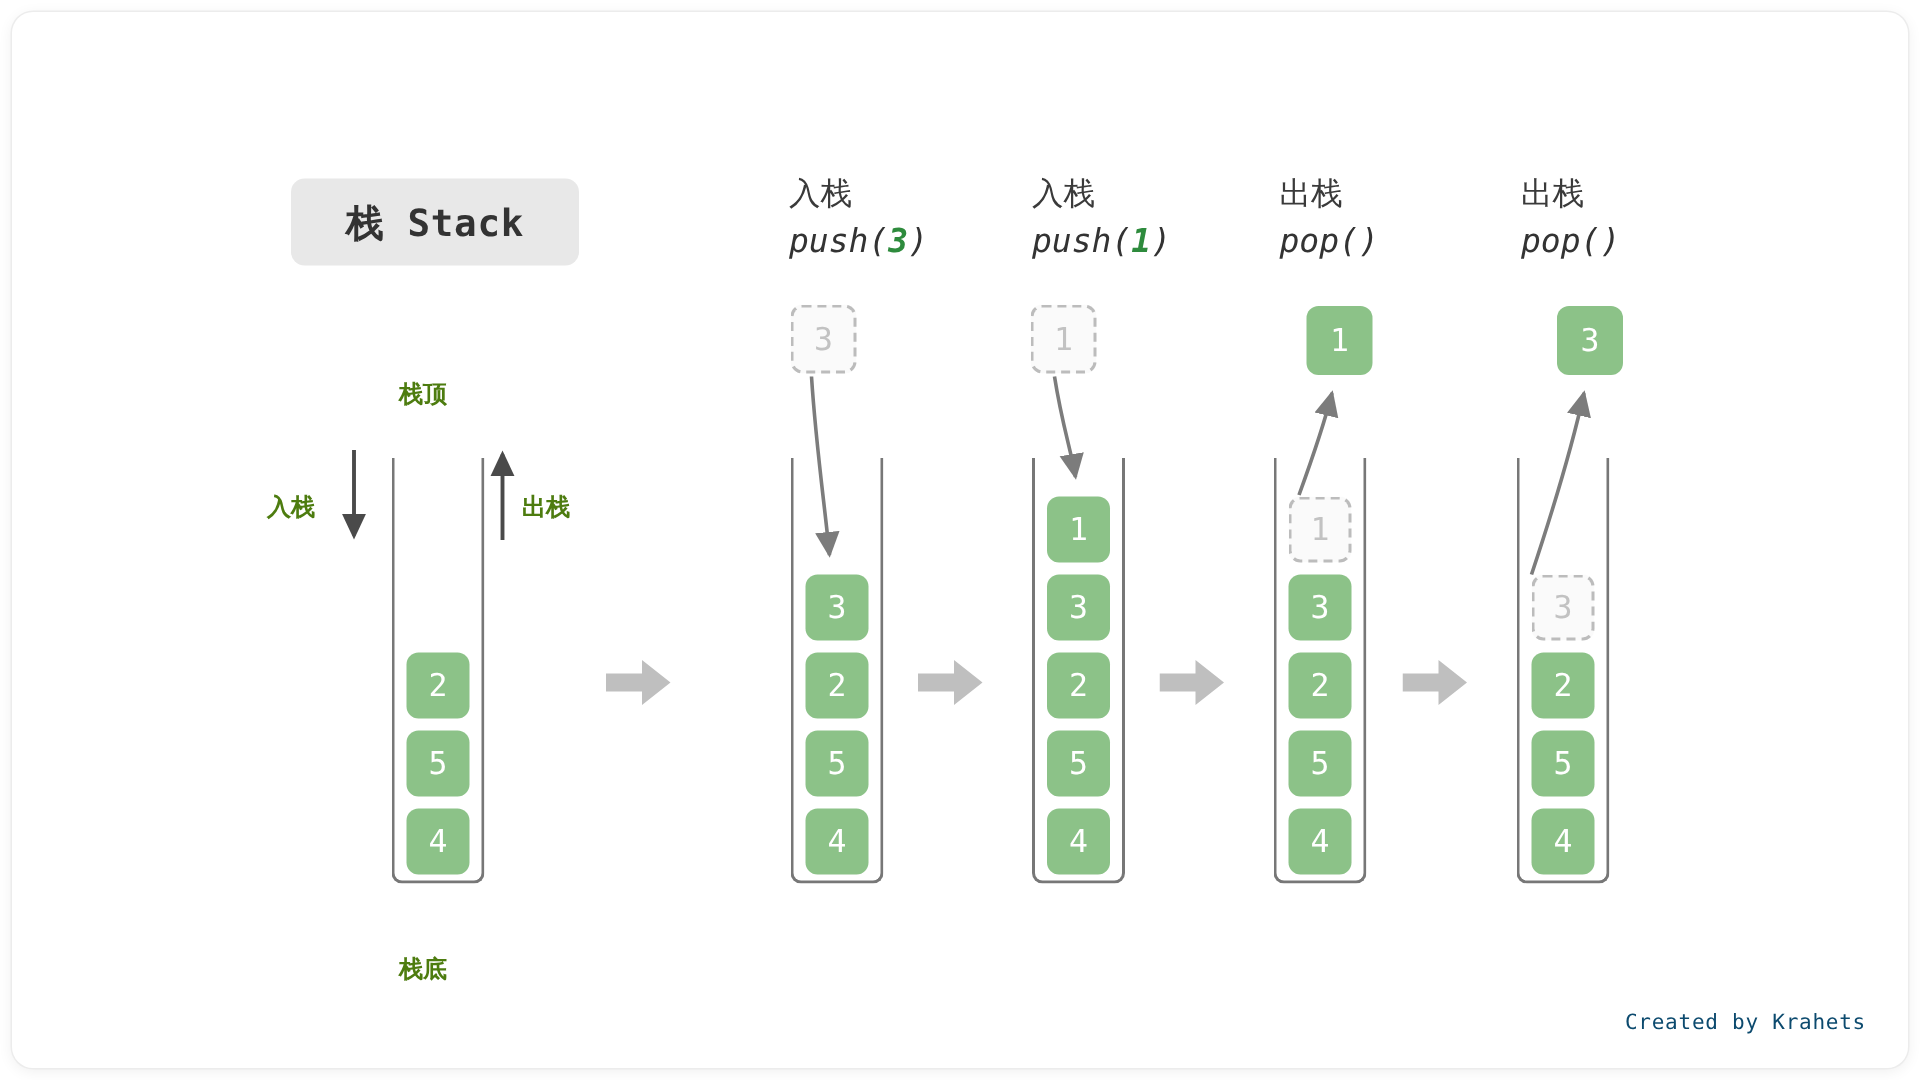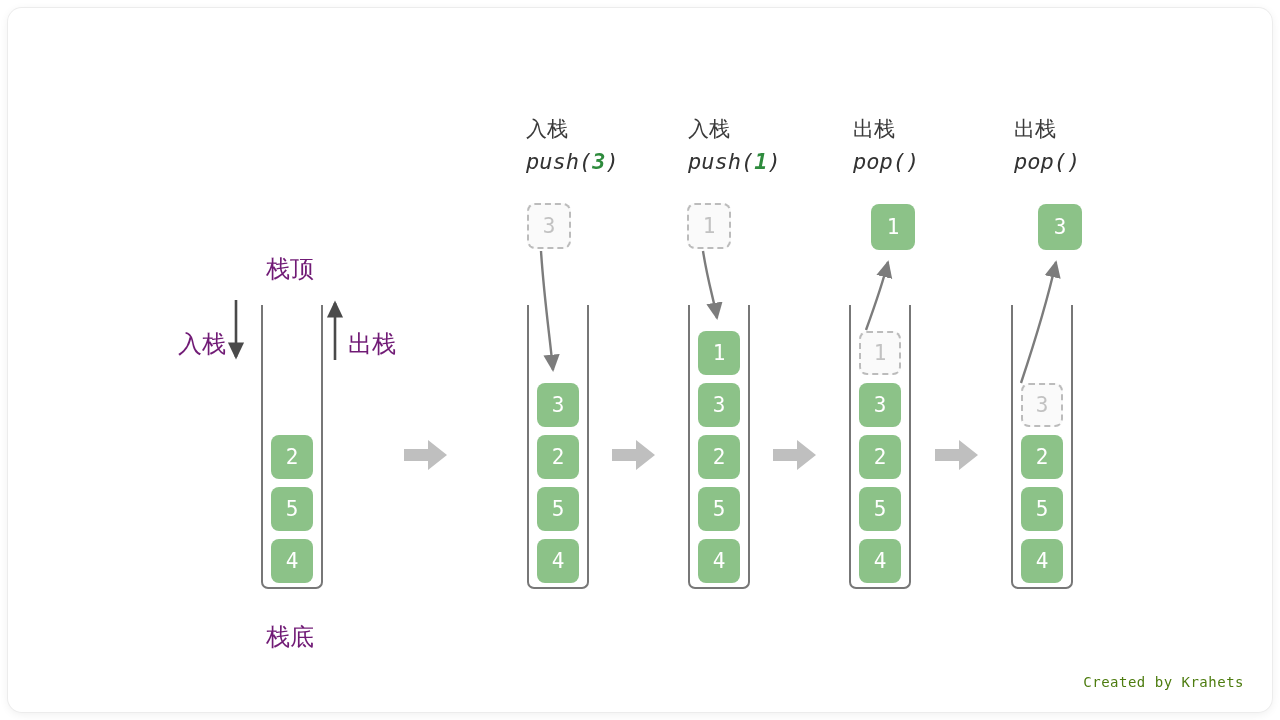--- a/index.html
+++ b/index.html
@@ -42,23 +42,23 @@
     font-size: 25px;
     font-weight: bold;
     color: #333333;
     letter-spacing: 0.5px;
   }
 
   
   .cn-label {
     position: absolute;
     font-family: "Liberation Sans", sans-serif;
-    font-size: 24px;
-    font-weight: normal;
-    color: #701a75;
+    font-size: 16px;
+    font-weight: bold;
+    color: #4d7c0f;
     white-space: nowrap;
   }
 
   
   .stack {
     position: absolute;
     box-sizing: border-box;
     border-left: 2px solid #777777;
     border-right: 2px solid #777777;
     border-bottom: 2px solid #777777;
@@ -158,32 +158,33 @@
     pointer-events: none;
   }
 
   
   .footer-credit {
     position: absolute;
     right: 28px;
     bottom: 22px;
     font-family: "DejaVu Sans Mono", "Liberation Mono", monospace;
     font-size: 14px;
-    color: #4d7c0f;
+    color: #0c4a6e;
     letter-spacing: 0.5px;
   }
 </style>
 </head>
 <body>
 
 <div class="page-card">
 
+  <div class="title-badge">栈 Stack</div>
 
   <div class="cn-label" style="left:258px; top:245px;">栈顶</div>
-  <div class="cn-label" style="left:258px; top:613px;">栈底</div>
+  <div class="cn-label" style="left:258px; top:628px;">栈底</div>
 
   <div class="cn-label" style="left:170px; top:320px;">入栈</div>
   <div class="cn-label" style="left:340px; top:320px;">出栈</div>
 
   <div class="stack" id="stack-0" style="left:253px; top:297px; width:62px; height:284px;">
       <div class="cell">2</div>
       <div class="cell">5</div>
       <div class="cell">4</div>
     </div>
 

